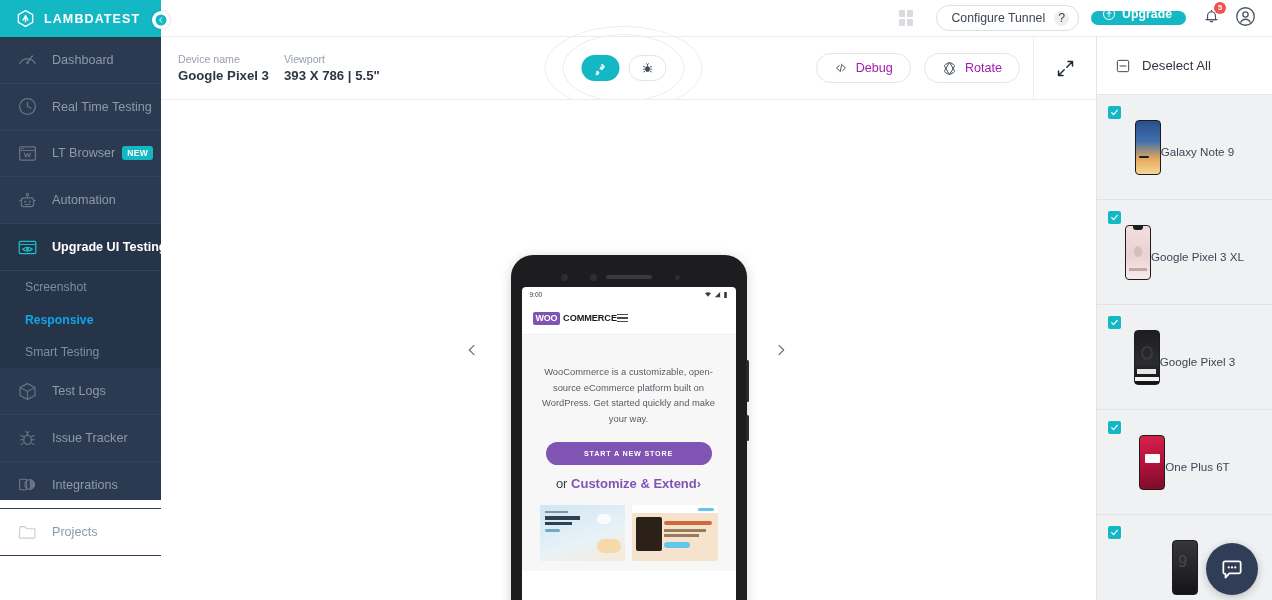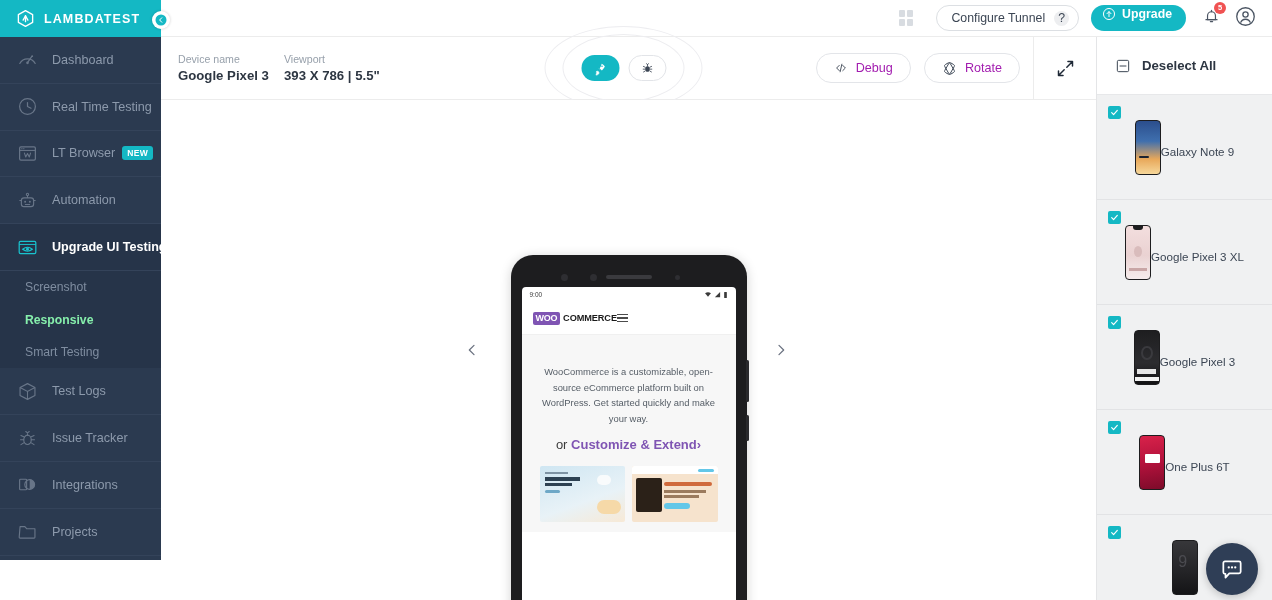--- a/index.html
+++ b/index.html
@@ -5,21 +5,21 @@
   * { box-sizing: border-box; margin: 0; padding: 0; }
   html, body {
     width: 1272px; height: 600px;
     font-family: "Liberation Sans", sans-serif;
     background: #ffffff; overflow: hidden;
   }
   .app { position: relative; width: 1272px; height: 600px; display: flex; }
 
   
   .sidebar {
-    width: 161px; height: 560px; background: #2b3a50;
+    width: 161px; height: 500px; background: #2b3a50;
     flex: 0 0 161px; position: relative; z-index: 5;
   }
   .brand {
     height: 37px; background: #14b8c4; display: flex; align-items: center;
     padding-left: 16px; position: relative;
   }
   .brand-logo { width: 19px; height: 19px; flex: 0 0 19px; }
   .brand-name {
     color: #fff; font-size: 12.5px; font-weight: bold; letter-spacing: 1.1px;
     margin-left: 9px;
@@ -44,21 +44,21 @@
     background: #14b8c4; color: #fff; font-size: 8.5px; font-weight: bold;
     padding: 2px 5px; border-radius: 3px; margin-left: 7px; letter-spacing: .4px;
   }
   .chev-up { margin-left: 8px; }
   .subnav { background: #263449; }
   .sub-item {
     height: 32.5px; display: flex; align-items: center; padding-left: 25px;
     cursor: pointer;
   }
   .sub-item span { color: #7f8da0; font-size: 12.2px; }
-  .sub-item.active span { color: #86efac; font-weight: bold; }
+  .sub-item.active span { color: #0ea5e9; font-weight: bold; }
 
   
   .right-pane { flex: 1; display: flex; flex-direction: column; height: 600px; }
   .topbar {
     height: 37px; background: #ffffff; display: flex; align-items: center;
     justify-content: flex-end; padding-right: 16px; border-bottom: 1px solid #ececec;
     flex: 0 0 37px;
   }
   .grid-icon { display: flex; flex-wrap: wrap; width: 15px; gap: 2px; cursor: pointer; margin-right: 22px;}
   .grid-icon i { width: 6px; height: 7px; background: #d8dce1; display: block; border-radius: 1px;}
@@ -67,21 +67,21 @@
     height: 26px; padding: 0 9px 0 14px; cursor: pointer; background: #fff;
   }
   .tunnel-btn span { font-size: 12.3px; color: #3c4654; }
   .q-mark {
     width: 15px; height: 15px; border-radius: 50%; background: #edeef0;
     color: #9aa1ab; font-size: 9px; display: flex; align-items: center;
     justify-content: center; margin-left: 9px;
   }
   .upgrade-btn {
     display: flex; align-items: center; background: #14b8c4; border-radius: 16px;
-    height: 26px; padding: 0 14px 8px 11px; margin-left: 12px; cursor: pointer;
+    height: 14px; padding: 0 14px 8px 11px; margin-left: 12px; cursor: pointer;
   }
   .upgrade-btn span { color: #fff; font-size: 12.3px; font-weight: bold; margin-left: 6px; }
   .bell-wrap { position: relative; margin-left: 16px; cursor: pointer; }
   .bell-badge {
     position: absolute; top: -5px; right: -5px; background: #f05252; color: #fff;
     font-size: 7.5px; border-radius: 50%; width: 12px; height: 12px;
     display: flex; align-items: center; justify-content: center; font-weight: bold;
   }
   .avatar-btn { margin-left: 14px; cursor: pointer; }
 
@@ -179,21 +179,21 @@
 
   
   .devpanel {
     width: 176px; flex: 0 0 176px; background: #f0f1f2; border-left: 1px solid #e4e5e7;
     display: flex; flex-direction: column; height: 100%; position: relative;
   }
   .deselect {
     height: 58px; flex: 0 0 58px; background: #fff; display: flex; align-items: center;
     padding-left: 18px; cursor: pointer; border-bottom: 1px solid #e7e8ea;
   }
-  .deselect span { font-size: 13.2px; color: #2d3642; margin-left: 11px; font-weight: bold; }
+  .deselect span { font-size: 13.2px; color: #2d3642; margin-left: 11px; }
   .devlist { flex: 1; overflow: hidden; }
   .devcard {
     height: 105px; border-bottom: 1px solid #e2e3e5; position: relative;
     display: flex; align-items: center; justify-content: center;
   }
   .devchk {
     position: absolute; left: 11px; top: 11px; width: 13px; height: 13px;
     background: #14b8c4; border-radius: 2px; display: flex; align-items: center;
     justify-content: center; cursor: pointer;
   }
@@ -477,20 +477,21 @@
                 </div>
                 <div class="hamb">
                   <i></i>
                   <i></i>
                   <i></i>
                 </div>
               </div>
 
               <div class="woo-body">
                 <div class="woo-p">WooCommerce is a customizable, open-source eCommerce platform built on WordPress. Get started quickly and make your way.</div>
+                <div class="woo-cta">START A NEW STORE</div>
                 <div class="woo-sub">
                   <span>or </span><b>Customize &amp; Extend</b><b>›</b>
                 </div>
 
                 <div class="woo-grid">
                   <div class="tile" style="background:linear-gradient(160deg,#cfe6f2 0%,#e8f2f7 60%,#f7e9d6 100%)">
                     <div style="position:absolute;left:5px;top:6px;width:46%;">
                       <div style="height:2px;width:60%;background:#7e93a3;margin-bottom:3px"></div>
                       <div style="height:3.5px;width:90%;background:#2d4152;margin-bottom:2px"></div>
                       <div style="height:3.5px;width:70%;background:#2d4152"></div>

